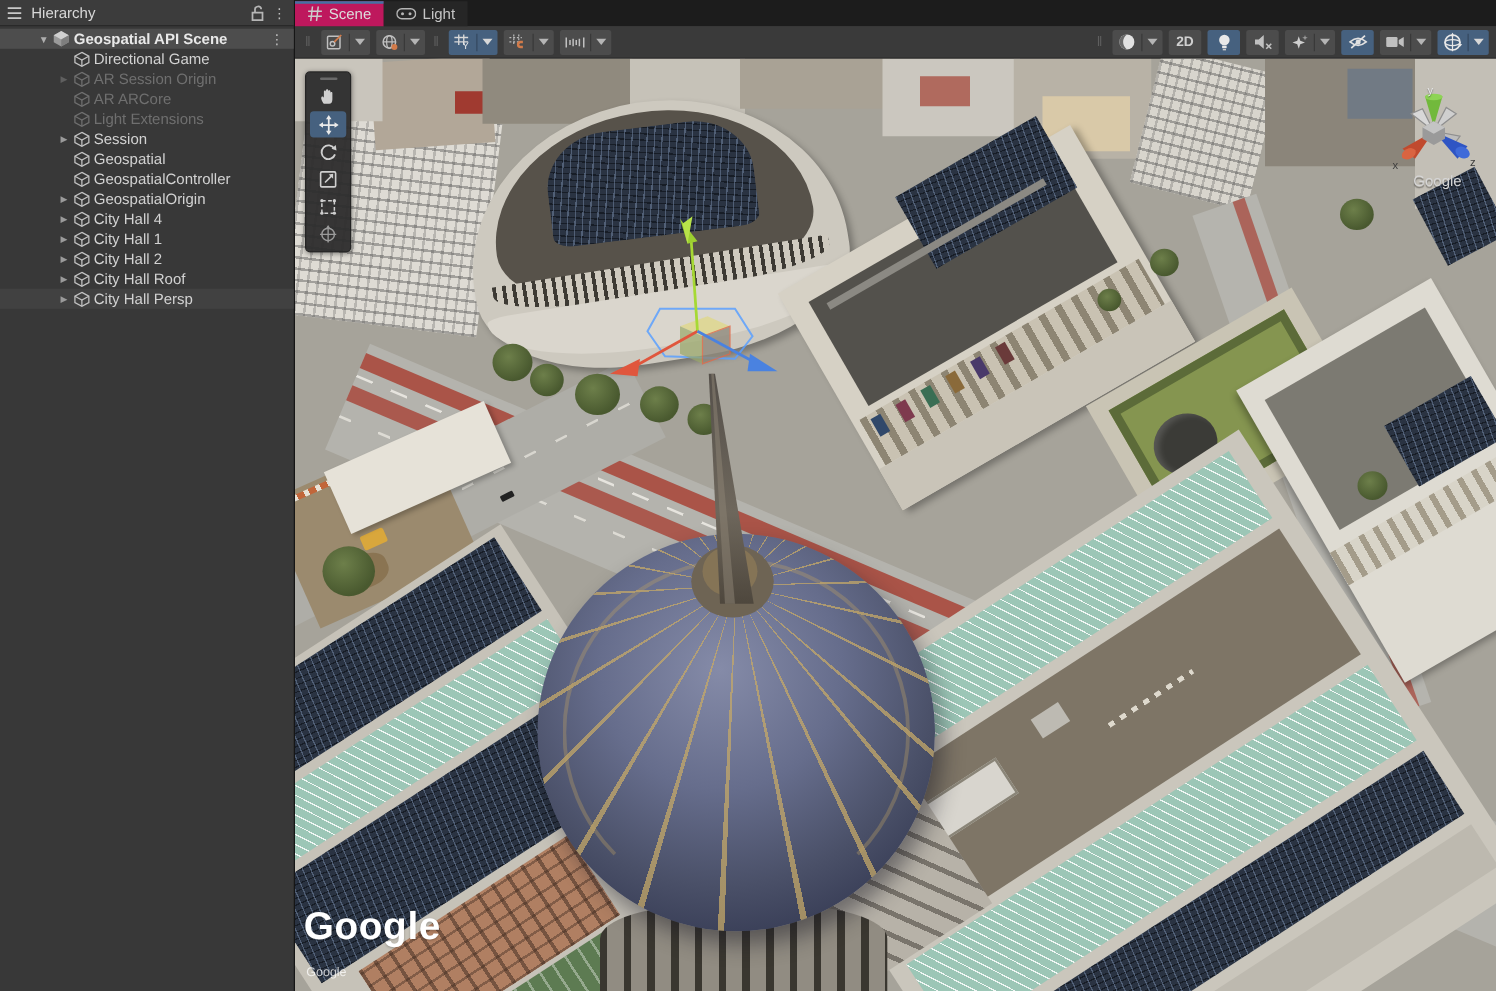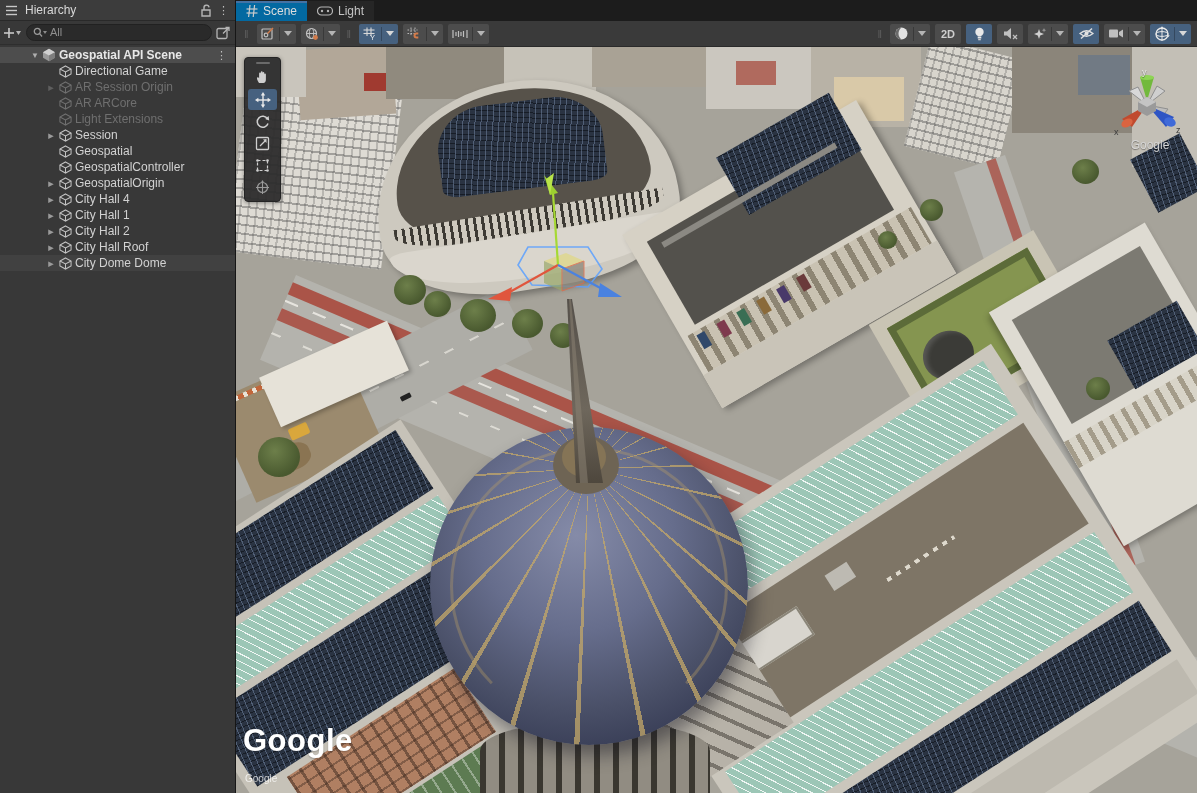--- a/index.html
+++ b/index.html
@@ -32,21 +32,21 @@
   .tri { font-size:8px; color:#aeaeae; }
   .tri-r { font-size:8px; color:#9a9a9a; transform:scale(.9); }
   .dim .tri-r { color:#5f5f5f; }
   .kebab { color:#c0c0c0; font-size:11px; letter-spacing:0; margin-left:auto; margin-right:8px; font-weight:normal; }
 
   
   #main { position:absolute; left:236px; top:0; right:0; bottom:0; }
   .tabstrip { height:21px; background:#1c1c1c; display:flex; align-items:flex-end; }
   .tab { height:20px; display:flex; align-items:center; gap:5px; padding:0 10px;
     font-size:12px; color:#c4c4c4; background:#262626; }
-  .tab.active { background:#0369a1; color:#dddddd; box-shadow:inset 0 2px 0 #4472a4; }
+  .tab.active { background:#be185d; color:#dddddd; box-shadow:inset 0 2px 0 #4472a4; }
 
   
   .sv-toolbar { height:26px; background:#3a3a3a; border-bottom:1px solid #2a2a2a;
     display:flex; align-items:center; justify-content:space-between; padding:0 6px; }
   .tb-group { display:flex; align-items:center; gap:5px; }
   .tb-handle { color:#5f5f5f; font-size:11px; letter-spacing:1px; padding:0 2px; }
   .tbtn { height:20px; min-width:26px; background:#4c4c4c; border-radius:2px;
     display:flex; align-items:center; justify-content:center; padding:0 4px; gap:3px;
     color:#cfcfcf; font-size:11px; }
   .tbtn.on { background:#46617f; }
@@ -102,41 +102,20 @@
         </g>
     </svg>
     <span class="hpanel-title">Hierarchy</span>
     <span class="hpanel-spacer"></span>
     <svg width="12" height="13" viewBox="0 0 12 13">
       <path d="M2 6 h8 v6 h-8 z M4 6 V4 a2.5 2.5 0 0 1 5 -0.6" fill="none" stroke="#b5b5b5" stroke-width="1.4"></path>
     </svg>
     <span class="kebab" style="margin:0">⋮</span>
   </div>
 
-  <div class="hsearch-row">
-    <svg width="18" height="12" viewBox="0 0 18 12">
-      <g stroke="#c8c8c8" stroke-width="1.6">
-          <line x1="5" y1="1" x2="5" y2="11"></line>
-          <line x1="0" y1="6" x2="10" y2="6"></line>
-        </g>
-      <path d="M12 4 l5 0 l-2.5 4 z" fill="#b5b5b5"></path>
-    </svg>
-    <div class="search-field">
-      <svg width="14" height="11" viewBox="0 0 14 11">
-        <circle cx="4.3" cy="4.3" r="3" fill="none" stroke="#9a9a9a" stroke-width="1.3"></circle>
-        <line x1="6.6" y1="6.6" x2="9" y2="9.5" stroke="#9a9a9a" stroke-width="1.3"></line>
-        <path d="M10 4 l4 0 l-2 3 z" fill="#8a8a8a"></path>
-      </svg>
-      <span class="search-text">All</span>
-    </div>
-    <svg width="15" height="14" viewBox="0 0 15 14">
-      <rect x="1" y="2.5" width="10" height="10" rx="1.5" fill="none" stroke="#b5b5b5" stroke-width="1.3"></rect>
-      <path d="M7 7.5 L13 1.5 M9.5 1.5 h3.5 v3.5" fill="none" stroke="#b5b5b5" stroke-width="1.3"></path>
-    </svg>
-  </div>
 
   <div class="htree">
     <div class="h-row root">
       <span class="slot">
           <span class="tri">▼</span>
         </span>
       <span class="slot">
         <svg width="14" height="14" viewBox="0 0 14 14">
           <polygon points="7,0.8 13,4.2 13,9.8 7,13.2 1,9.8 1,4.2" fill="#9a9a9a"></polygon>
           <polygon points="7,0.8 13,4.2 7,7.6 1,4.2" fill="#cfcfcf"></polygon>
@@ -335,21 +314,21 @@
         </span>
       <span class="slot">
           <svg width="13" height="13" viewBox="0 0 14 14">
             <g fill="none" stroke="#c2c2c2" stroke-width="1.1">
               <polygon points="7,1 13,4.3 13,9.7 7,13 1,9.7 1,4.3"></polygon>
               <polyline points="1,4.3 7,7.5 13,4.3"></polyline>
               <line x1="7" y1="7.5" x2="7" y2="13"></line>
             </g>
           </svg>
         </span>
-      <span class="lbl">City Dome Dome</span>
+      <span class="lbl">City Hall Persp</span>
     </div>
   </div>
 </div>
 
 <div id="main">
 
   <div class="tabstrip">
     <div class="tab active">
       <svg width="12" height="12" viewBox="0 0 12 12">
         <g stroke="#cccccc" stroke-width="1.2">

